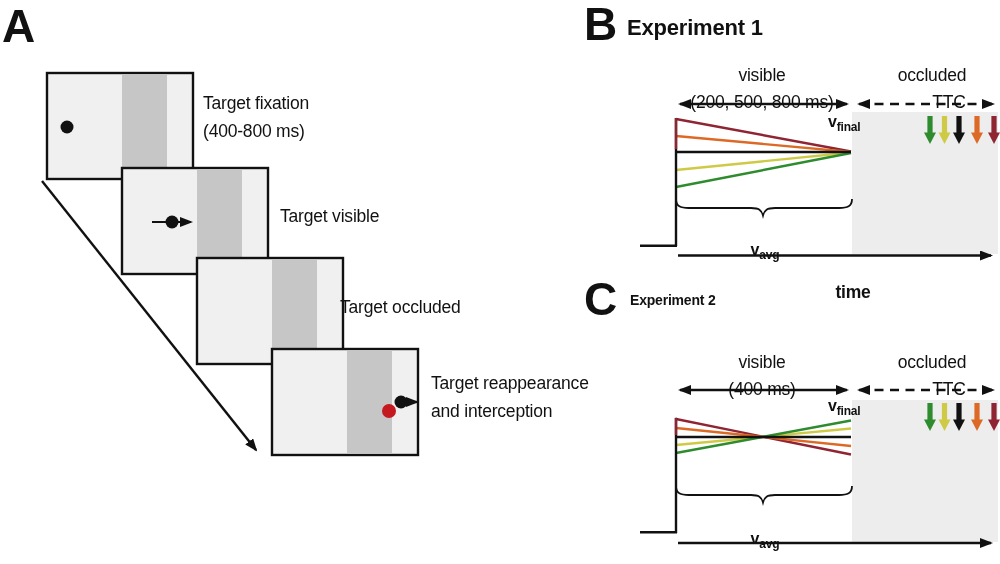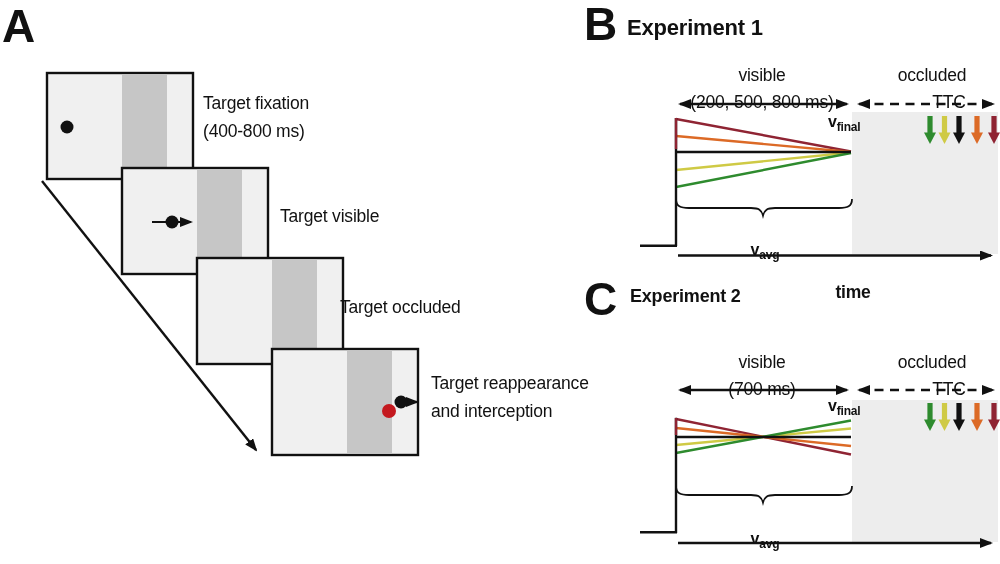--- a/index.html
+++ b/index.html
@@ -173,24 +173,24 @@
 
   <div class="t vlab" style="left:828px;top:114px">
     <span>v</span><sub>final</sub>
   </div>
   <div class="t vlab c" style="left:765px;top:217px">
     <span>v</span><sub>avg</sub>
   </div>
   <div class="t b c" style="left:853px;top:259px">time</div>
 
   <div class="t panel-letter" style="left:584px;top:276px">C</div>
-  <div class="t b" style="left:630px;top:287px;font-size:18px">Experiment 2</div>
+  <div class="t b" style="left:630px;top:293px;font-size:14px">Experiment 2</div>
 
   <div class="t c" style="left:762px;top:329px">visible</div>
-  <div class="t c" style="left:762px;top:356px">(700 ms)</div>
+  <div class="t c" style="left:762px;top:356px">(400 ms)</div>
   <div class="t c" style="left:932px;top:329px">occluded</div>
   <div class="t c" style="left:949px;top:356px">TTC</div>
 
   <div class="t vlab" style="left:828px;top:398px">
     <span>v</span><sub>final</sub>
   </div>
   <div class="t vlab c" style="left:765px;top:506px">
     <span>v</span><sub>avg</sub>
   </div>
   <div class="t b c" style="left:853px;top:546px">time</div>

